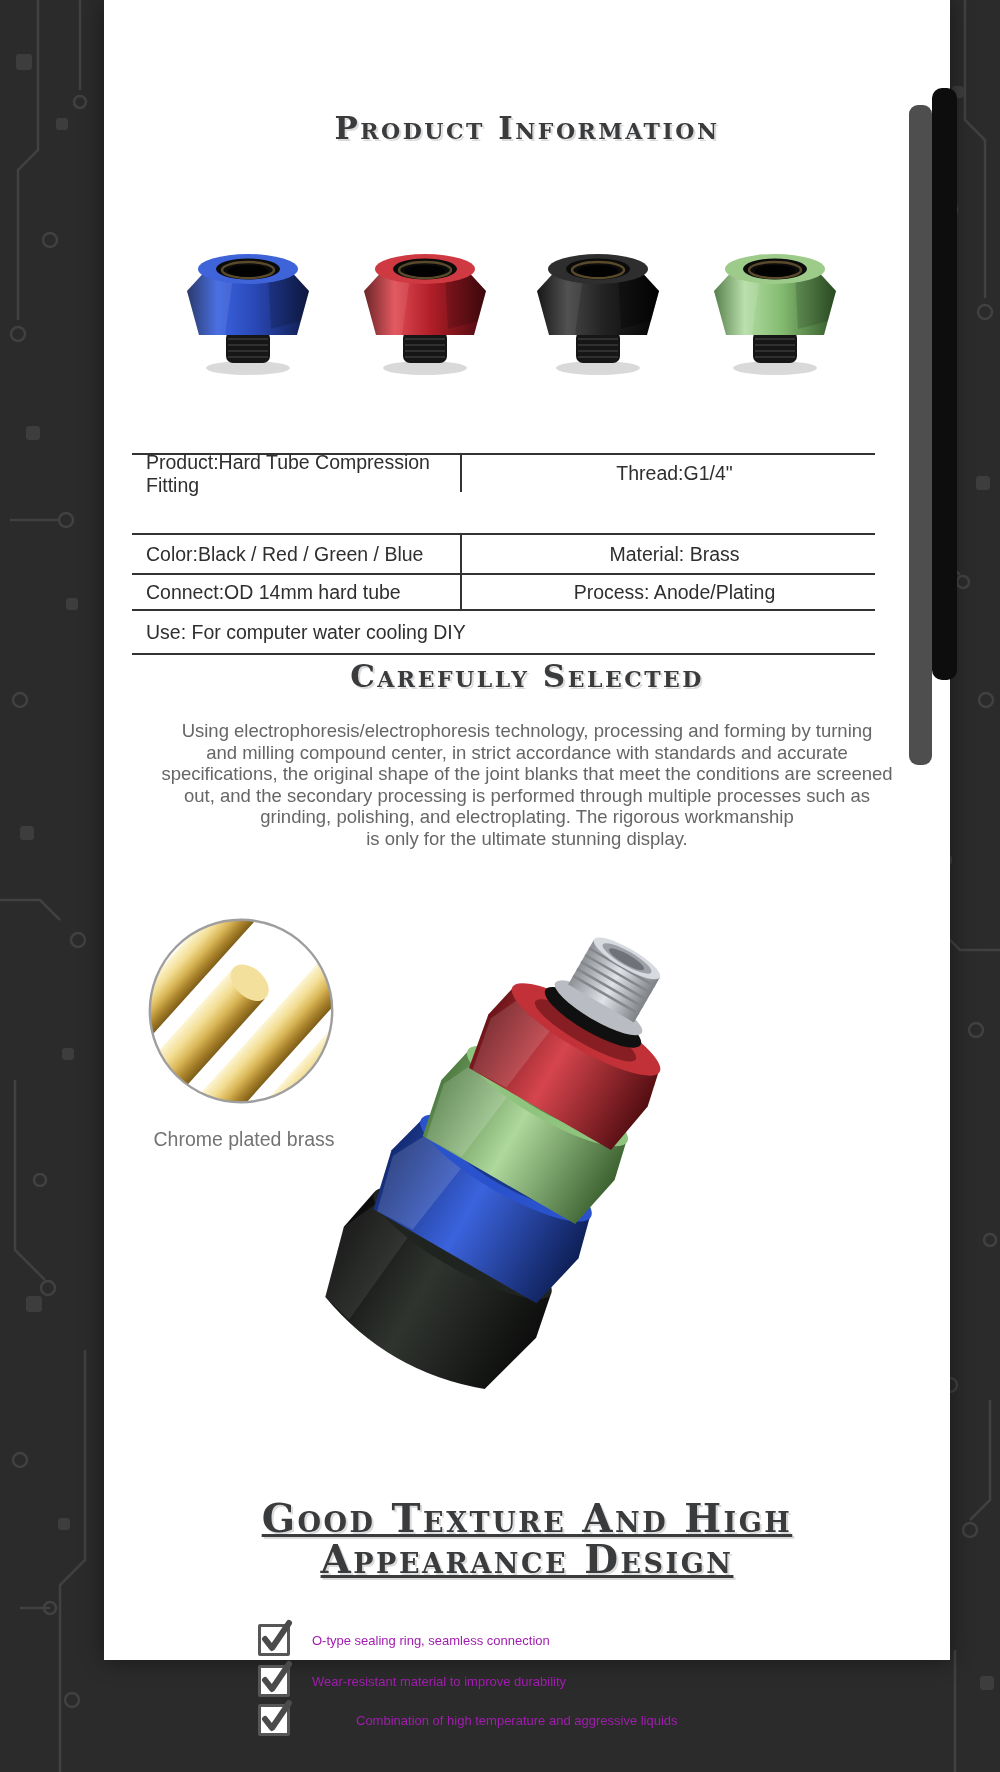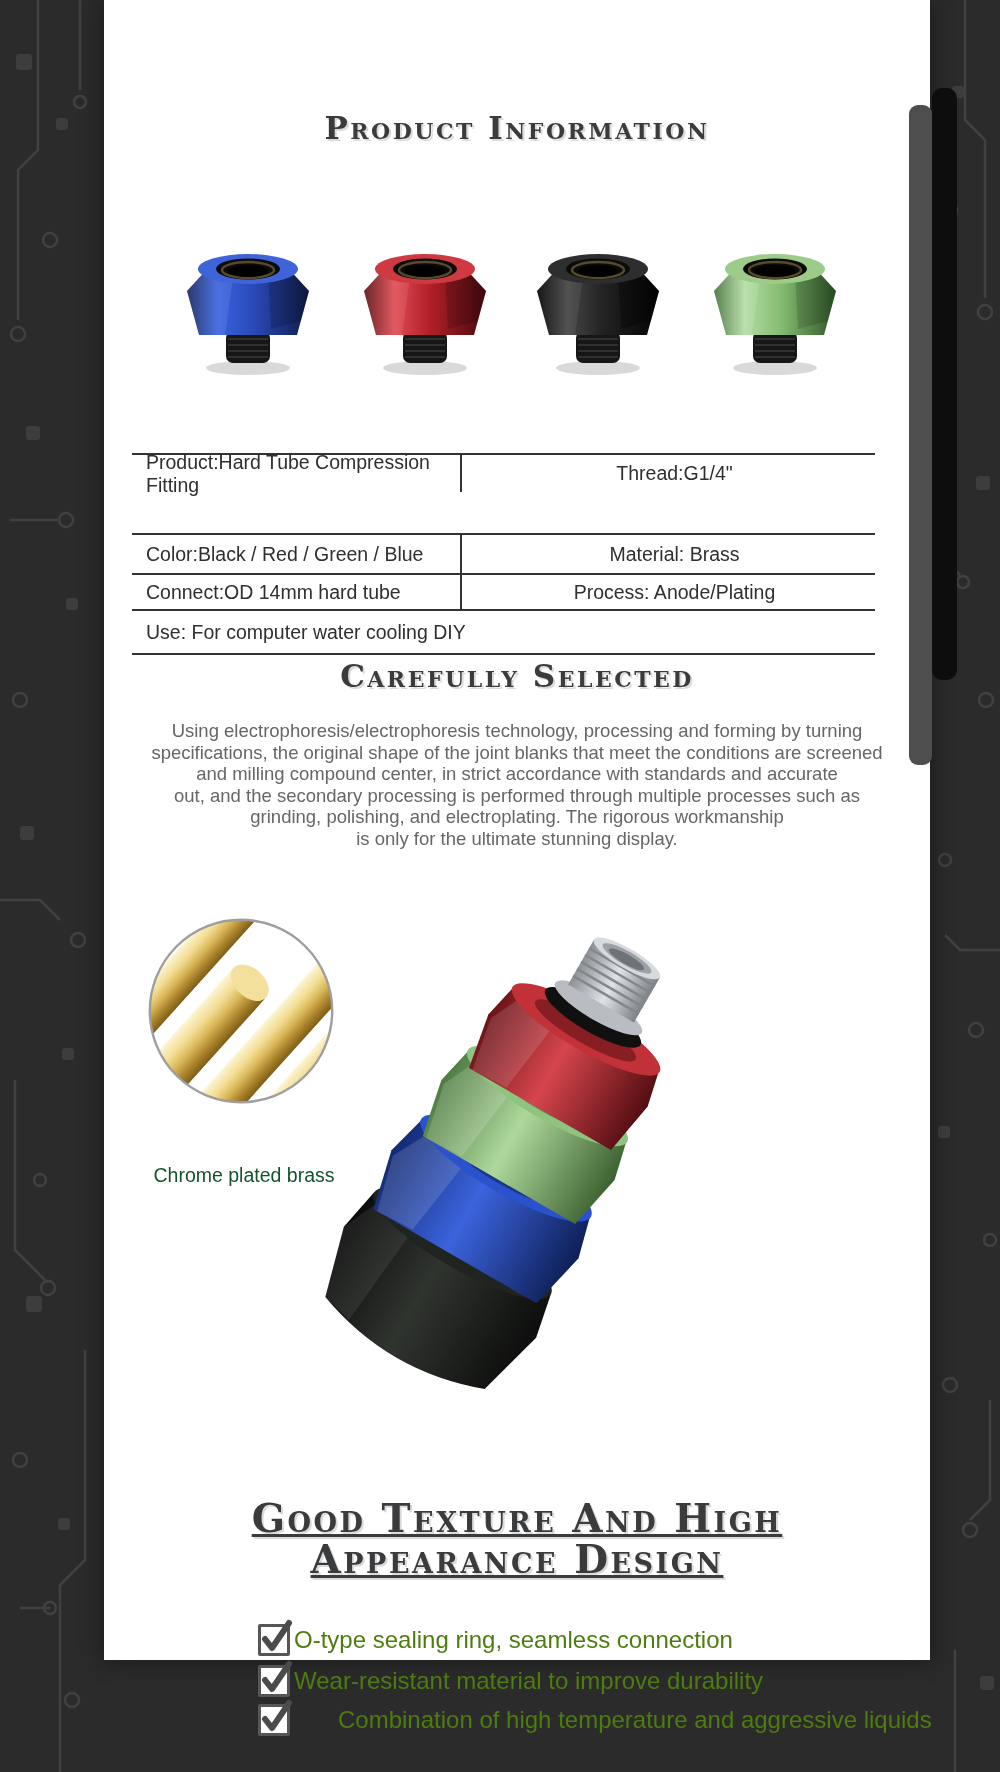--- a/index.html
+++ b/index.html
@@ -3,21 +3,21 @@
 <meta charset="utf-8">
 <style>
   html,body{margin:0;padding:0;}
   body{
     width:1000px;height:1772px;position:relative;overflow:hidden;
     background:#2b2b2b;font-family:"Liberation Sans",sans-serif;
   }
   #circuit-bg{position:absolute;left:0;top:0;width:1000px;height:1772px;}
   .panel{
     position:absolute;left:104px;top:0;width:826px;height:1660px;
-    background:#ffffff;box-shadow:0 0 22px rgba(0,0,0,.45);
+    background:#ffffff;box-shadow:0 0 22px rgba(0,0,0,.45);padding-left:20px;
   }
   .hd{
     position:absolute;left:0;width:100%;text-align:center;
     font-family:"DejaVu Serif","Liberation Serif",serif;
     font-variant:small-caps;font-weight:700;color:#3a3b3d;
     letter-spacing:2.5px;text-shadow:2px 2px 0 rgba(175,175,175,.45);
   }
   .hd1{top:110px;font-size:31px;}
   .hd2{top:658px;font-size:31px;}
   .hd3{top:1498px;font-size:39px;line-height:41px;text-decoration:underline;}
@@ -32,29 +32,29 @@
   .td-l{width:330px;border-right:2px solid #333333;display:flex;align-items:center;padding-left:14px;box-sizing:border-box;}
   .td-r{flex:1;display:flex;align-items:center;justify-content:center;}
   .td-full{width:100%;display:flex;align-items:center;padding-left:14px;box-sizing:border-box;}
   .r1{height:37px;} .r2{height:38px;margin-top:41px;} .r3{height:34px;} .r4{height:42px;}
   .para{
     position:absolute;left:0;top:720px;width:100%;text-align:center;
     color:#666666;font-size:18.5px;line-height:21.5px;
   }
   .brass-circle{position:absolute;left:41px;top:915px;width:192px;height:192px;}
   .brass-caption{
-    position:absolute;left:10px;top:1164px;width:260px;text-align:center;
-    color:#14532d;font-size:19.5px;
+    position:absolute;left:10px;top:1128px;width:260px;text-align:center;
+    color:#737373;font-size:19.5px;
   }
   .stack-photo{position:absolute;left:172px;top:898px;width:460px;height:540px;}
   .feature-row{position:absolute;display:flex;align-items:center;height:32px;}
   .fr1{top:1624px;left:154px;} .fr2{top:1665px;left:154px;} .fr3{top:1704px;left:154px;gap:44px;}
   .checkbox{position:relative;width:26px;height:26px;border:3px solid #565656;border-radius:2px;background:#fff;flex:0 0 auto;}
   .checkbox svg{position:absolute;left:-3px;top:-12px;}
-  .feature-label{margin-left:4px;color:#4d7c0f;font-size:24px;white-space:nowrap;}
+  .feature-label{margin-left:22px;color:#a21caf;font-size:13px;white-space:nowrap;}
   .scroll-track{position:absolute;left:932px;top:88px;width:25px;height:592px;background:#0d0d0d;border-radius:10px;}
   .scroll-thumb{position:absolute;left:909px;top:105px;width:23px;height:660px;background:#4e4e4e;border-radius:9px;}
 </style>
 </head>
 <body>
 
 <svg id="circuit-bg" viewBox="0 0 1000 1772">
   <rect width="1000" height="1772" fill="#2b2b2b"></rect>
   <g stroke="#454545" stroke-width="2.5" fill="none" opacity=".85">
     <path d="M38 0 V150 L18 170 V320"></path>
@@ -214,22 +214,22 @@
     </div>
     <div class="tr r4">
       <div class="td-full">Use: For computer water cooling DIY</div>
     </div>
   </div>
 
   <div class="hd hd2">Carefully Selected</div>
 
   <div class="para">
     <div>Using electrophoresis/electrophoresis technology, processing and forming by turning</div>
+    <div>and milling compound center, in strict accordance with standards and accurate</div>
     <div>specifications, the original shape of the joint blanks that meet the conditions are screened</div>
-    <div>and milling compound center, in strict accordance with standards and accurate</div>
     <div>out, and the secondary processing is performed through multiple processes such as</div>
     <div>grinding, polishing, and electroplating. The rigorous workmanship</div>
     <div>is only for the ultimate stunning display.</div>
   </div>
 
   <div class="brass-circle">
     <svg viewBox="0 0 200 200" width="192" height="192">
       <defs>
         <linearGradient id="gold" x1="0" y1="0" x2="0" y2="1">
           <stop offset="0" stop-color="#fdf6d6"></stop>

